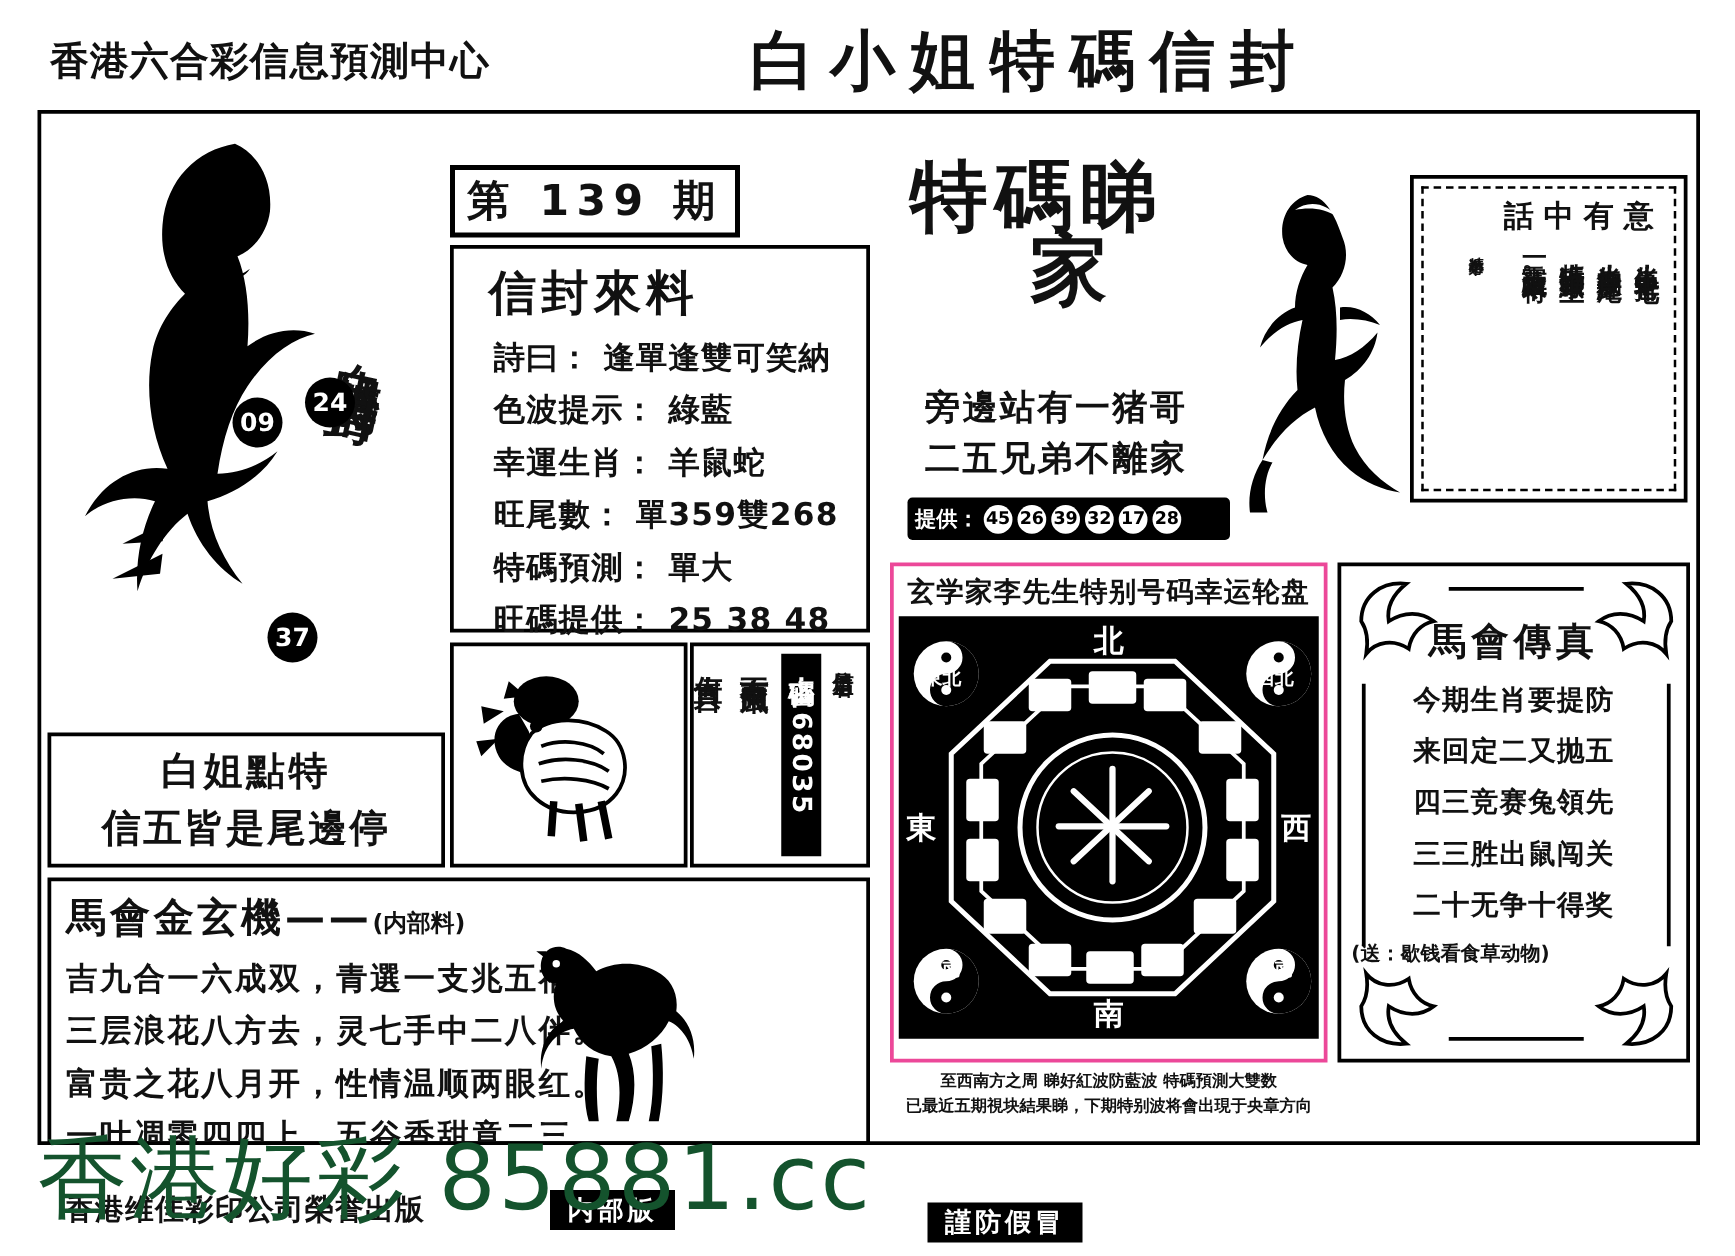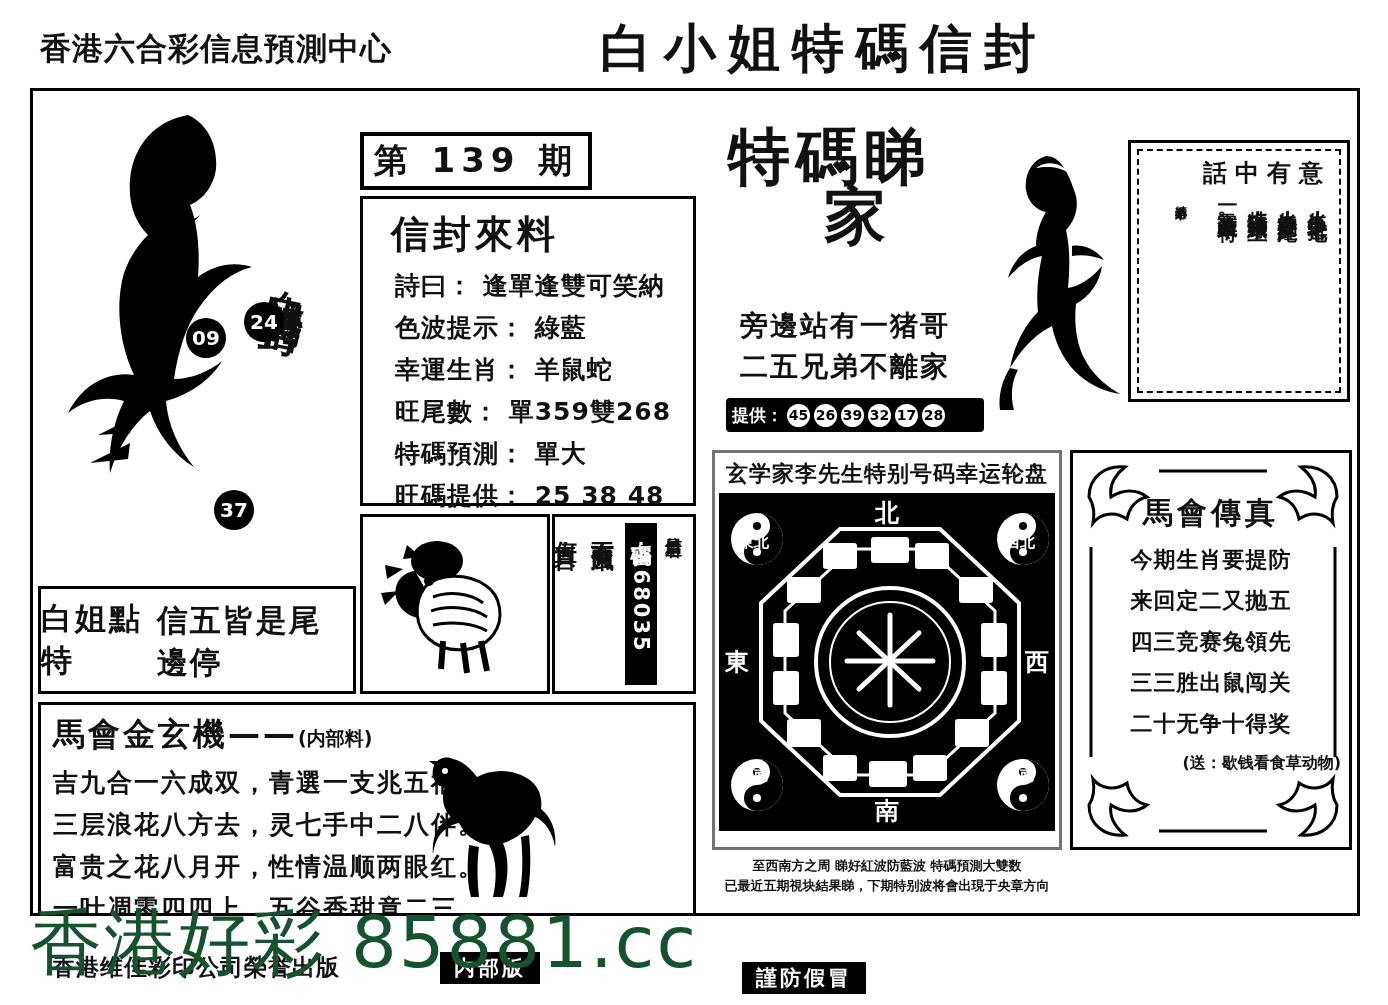--- a/index.html
+++ b/index.html
@@ -51,21 +51,21 @@
   .ball{
     position:absolute;width:40px;height:40px;border-radius:50%;
     background:#000;color:#fff;font-size:20px;font-weight:bold;
     display:flex;align-items:center;justify-content:center;
   }
 
   
   .box-baijie{
     position:absolute;left:38px;top:586px;width:318px;height:108px;
     border:3px solid #000;box-sizing:border-box;
-    display:flex;flex-direction:row;align-items:center;justify-content:center;
+    display:flex;flex-direction:column;align-items:center;justify-content:center;
   }
   .box-baijie .l1{font-size:31px;font-weight:bold;letter-spacing:3px;}
   .box-baijie .l2{font-size:31px;font-weight:bold;letter-spacing:2px;margin-top:4px;}
 
   
   .qi-badge{
     position:absolute;left:360px;top:132px;width:232px;height:58px;
     border:4px solid #000;box-sizing:border-box;
     display:flex;align-items:center;justify-content:center;
     font-size:34px;font-weight:bold;letter-spacing:6px;
@@ -154,21 +154,21 @@
     height:190px;
   }
   .stamp-note{
     position:absolute;right:150px;top:44px;writing-mode:vertical-rl;
     font-size:12px;font-weight:bold;letter-spacing:1px;
   }
 
   
   .wheel-panel{
     position:absolute;left:712px;top:450px;width:350px;height:400px;
-    border:3px solid #737373;box-sizing:border-box;background:#fff;
+    border:3px solid #ec4899;box-sizing:border-box;background:#fff;
   }
   .wheel-title{
     text-align:center;font-size:22px;font-weight:bold;letter-spacing:1px;
     padding:6px 0 4px 0;
   }
   .wheel-black{
     margin:0 4px;height:338px;background:#000;position:relative;
   }
   .dirN,.dirS,.dirE,.dirW,.dirNE,.dirNW,.dirSE,.dirSW{
     position:absolute;color:#fff;font-weight:bold;
@@ -187,21 +187,21 @@
     font-size:13px;font-weight:bold;line-height:1.5;text-align:center;
   }
 
   
   .mahui{
     position:absolute;left:1070px;top:450px;width:282px;height:400px;
     border:3px solid #000;box-sizing:border-box;padding:8px;
   }
   .mahui-title{text-align:center;font-size:30px;font-weight:bold;letter-spacing:4px;margin-top:32px;}
   .mahui-line{font-size:22px;font-weight:bold;text-align:center;margin-top:11px;letter-spacing:1px;}
-  .mahui-note{font-size:16px;font-weight:bold;text-align:right;margin-top:14px;}
+  .mahui-note{font-size:16px;font-weight:bold;text-align:left;margin-top:14px;}
   .mahui-pei{font-size:18px;font-weight:bold;text-align:center;margin-top:6px;letter-spacing:2px;}
 
   
   .footer{position:absolute;left:0;top:930px;width:1388px;height:70px;}
   .ft-left{position:absolute;left:52px;top:22px;font-size:23px;font-weight:bold;letter-spacing:1px;}
   .ft-btn{
     position:absolute;height:32px;background:#000;color:#fff;
     display:flex;align-items:center;justify-content:center;
     font-size:21px;font-weight:bold;letter-spacing:3px;padding:0 14px;
   }

